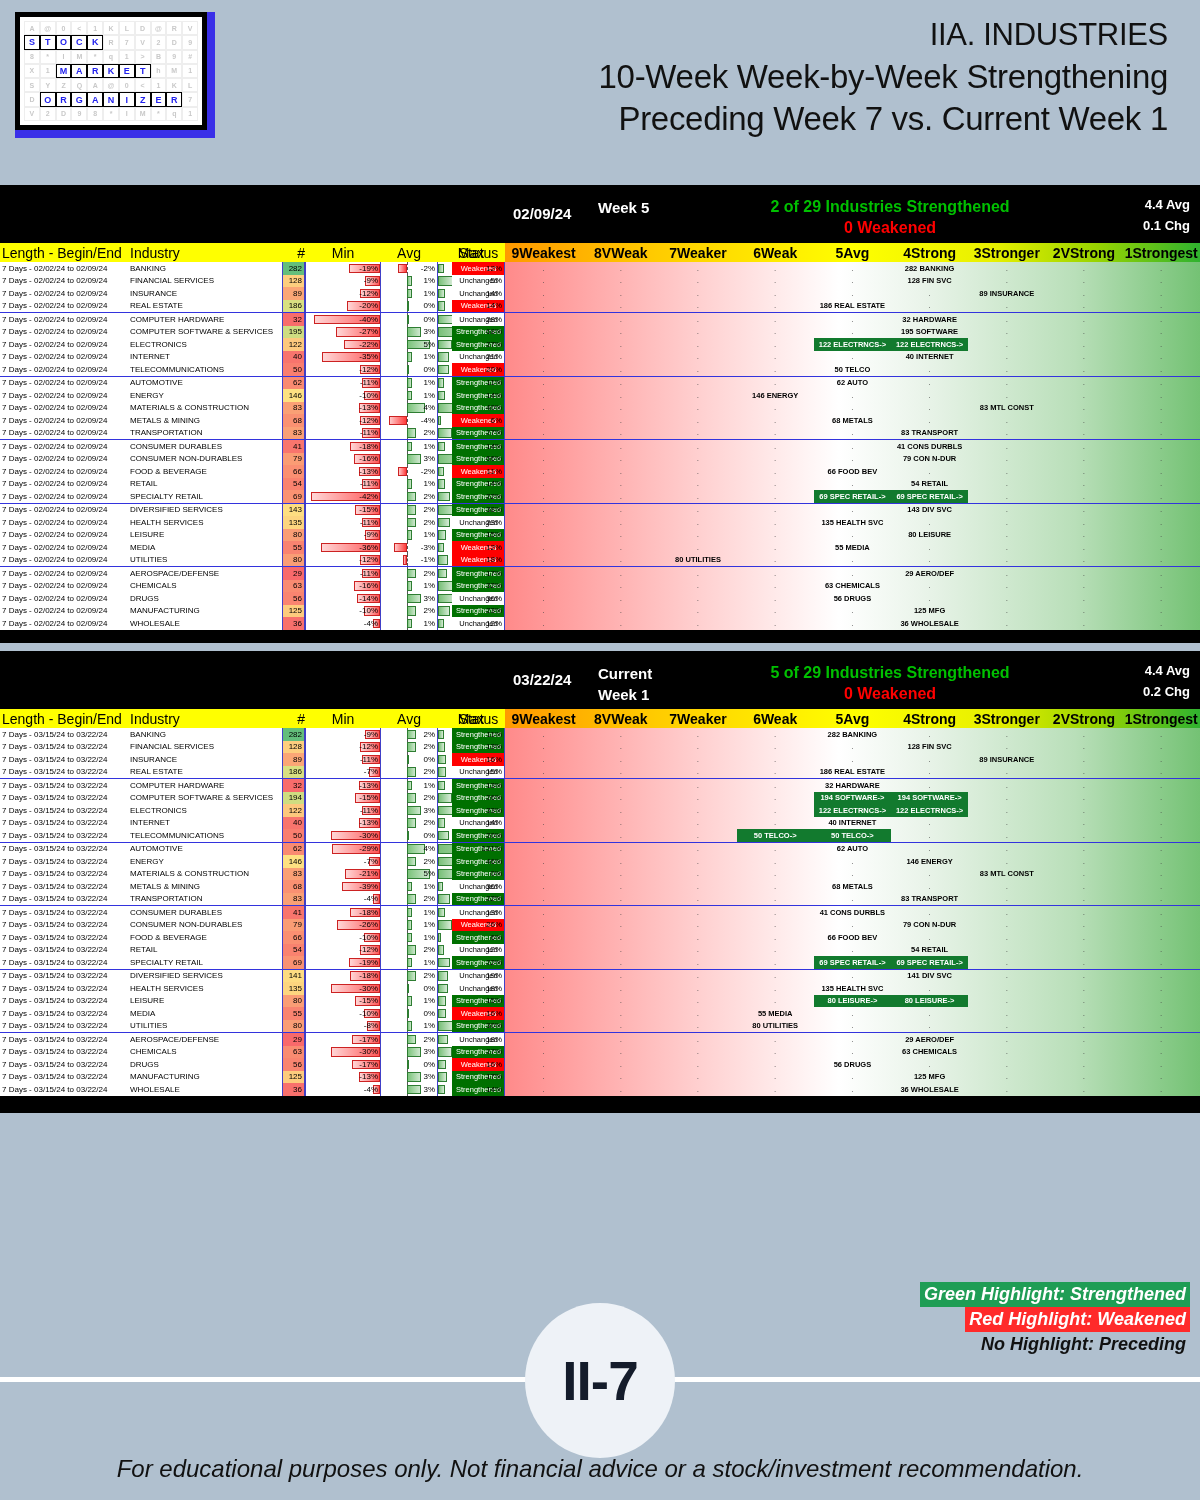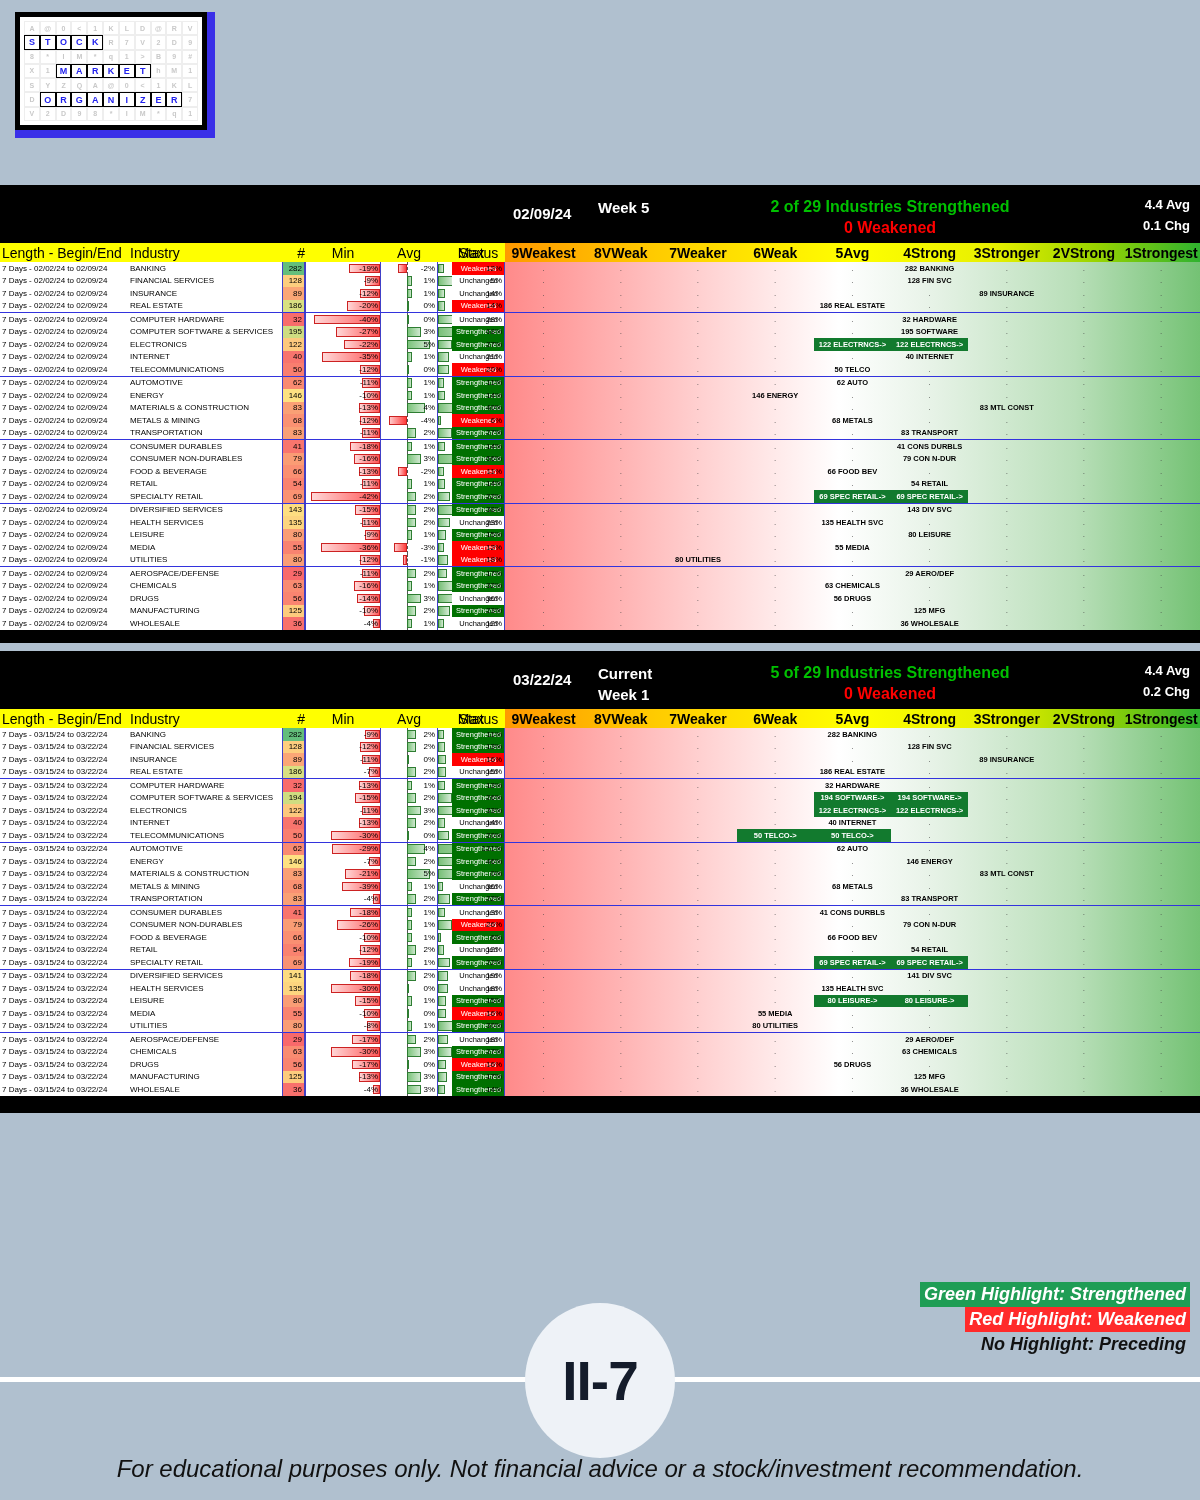--- a/index.html
+++ b/index.html
@@ -202,20 +202,25 @@
           <span>8</span>
           <span>*</span>
           <span>I</span>
           <span>M</span>
           <span>*</span>
           <span>q</span>
           <span>1</span>
         </div>
     </div>
   </div>
+  <div id="title">
+    <div class="l1">IIA. INDUSTRIES</div>
+    <div>10-Week Week-by-Week Strengthening</div>
+    <div>Preceding Week 7 vs. Current Week 1</div>
+  </div>
 </div>
 
 <div class="panel" id="panel1">
     <div class="banner" style="height: 58px;">
       <div class="date">02/09/24</div>
       <div class="wk">Week 5</div>
       <div class="strengthened">2 of 29 Industries Strengthened</div>
       <div class="weakened">0 Weakened</div>
       <div class="avg">4.4 Avg</div>
       <div class="chg">0.1 Chg</div>

